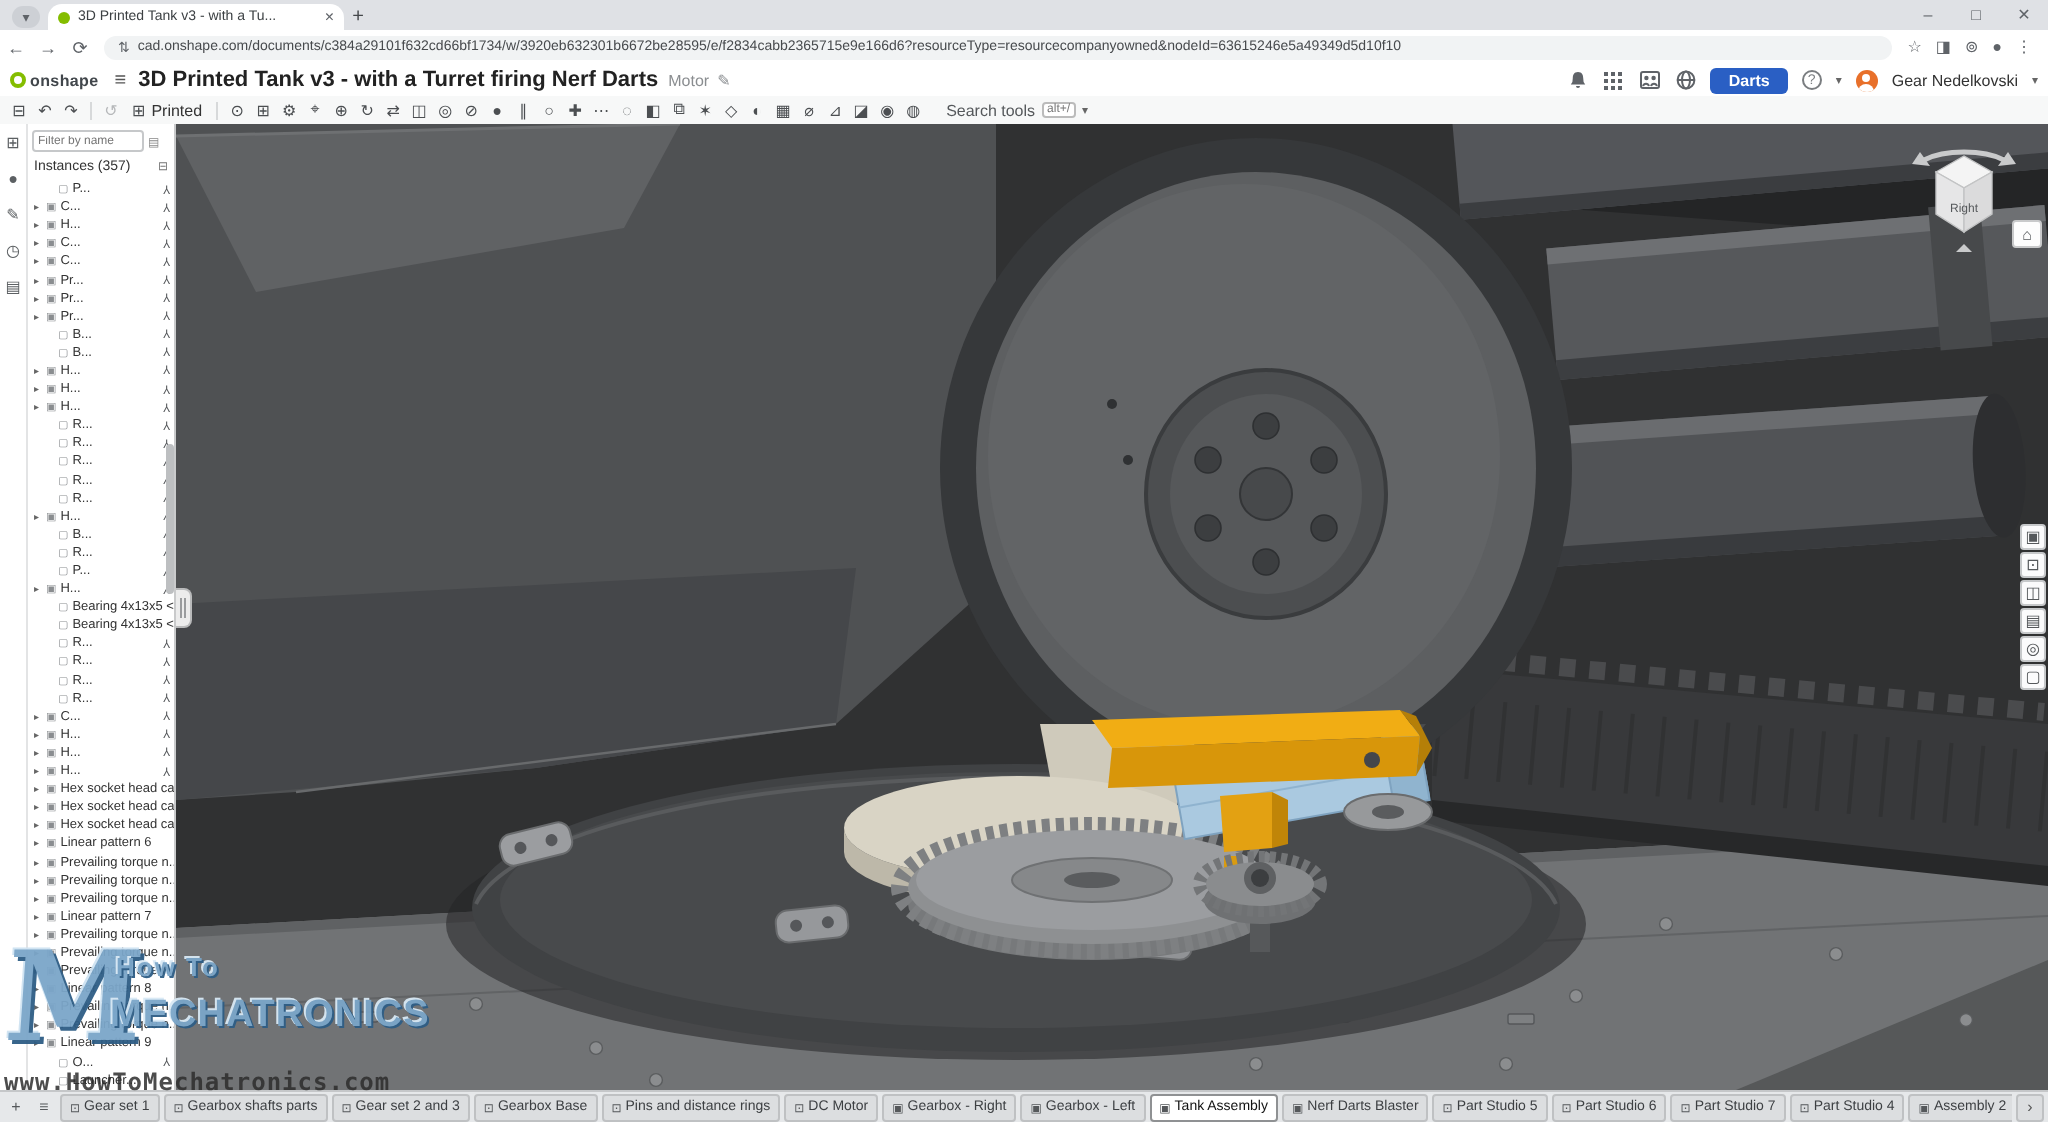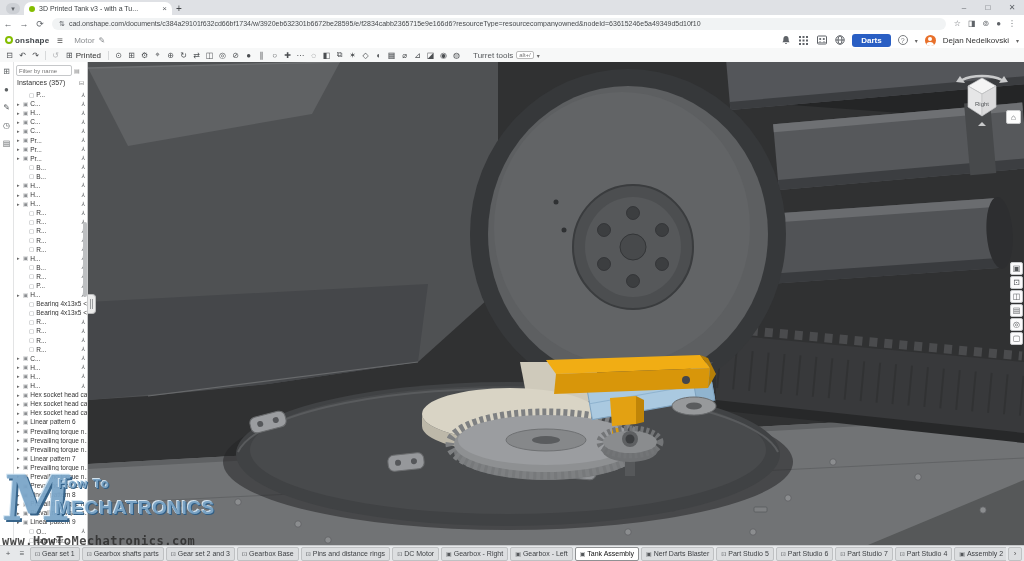--- a/index.html
+++ b/index.html
@@ -138,20 +138,21 @@
         <span class="">⋮</span>
       </div>
   </div>
 
   <div class="oshead">
     <div class="oslogo">
       <span class="ring"></span>
       <span class="w">onshape</span>
     </div>
     <span class="hamb">≡</span>
+    <span class="doctitle">3D Printed Tank v3 - with a Turret firing Nerf Darts</span>
     <span class="wsname">Motor</span>
     <span class="editpen">✎</span>
     <div class="os-right">
       <span class="hic">
         <svg width="10" height="10" viewBox="0 0 10 10">
             <path d="M5 1 C3 1 2.4 2.5 2.4 4 L2.2 6 L1.4 7.2 H8.6 L7.8 6 L7.6 4 C7.6 2.5 7 1 5 1 Z M4 8 a1 1 0 0 0 2 0 Z" fill="#5f6368"></path>
           </svg>
       </span>
       <span class="hic">
         <svg width="9" height="9" viewBox="0 0 9 9">
@@ -180,21 +181,21 @@
         <svg width="10" height="10" viewBox="0 0 10 10">
             <circle cx="5" cy="5" r="4.2" fill="none" stroke="#5f6368"></circle>
             <ellipse cx="5" cy="5" rx="2" ry="4.2" fill="none" stroke="#5f6368"></ellipse>
             <line x1="0.8" y1="5" x2="9.2" y2="5" stroke="#5f6368"></line>
           </svg>
       </span>
       <span class="sharebtn">Darts</span>
       <span class="helpc">?</span>
       <span class="caret">▾</span>
       <span class="av"></span>
-      <span class="uname">Dejan Nedelkovski</span>
+      <span class="uname">Gear Nedelkovski</span>
       <span class="caret">▾</span>
     </div>
   </div>
 
   <div class="ostb">
     <span style="width:3px"></span>
     <span id="tb-left" style="display:flex;align-items:center">
         <span class="tb-icn">⊟</span>
         <span class="tb-icn">↶</span>
         <span class="tb-icn">↷</span>
@@ -229,21 +230,21 @@
         <span class="tb-icn">◇</span>
         <span class="tb-icn">◐</span>
         <span class="tb-icn">▦</span>
         <span class="tb-icn">⌀</span>
         <span class="tb-icn">⊿</span>
         <span class="tb-icn">◪</span>
         <span class="tb-icn">◉</span>
         <span class="tb-icn">◍</span>
       </span>
     <div class="searcht">
-      <span class="sl">Turret tools</span>
+      <span class="sl">Search tools</span>
       <span class="kb">alt+/</span>
       <span class="caret">▾</span>
     </div>
   </div>
 
   <div class="rail" id="left-rail">
       <span class="rail-icn">⊞</span>
       <span class="rail-icn">●</span>
       <span class="rail-icn">✎</span>
       <span class="rail-icn">◷</span>

